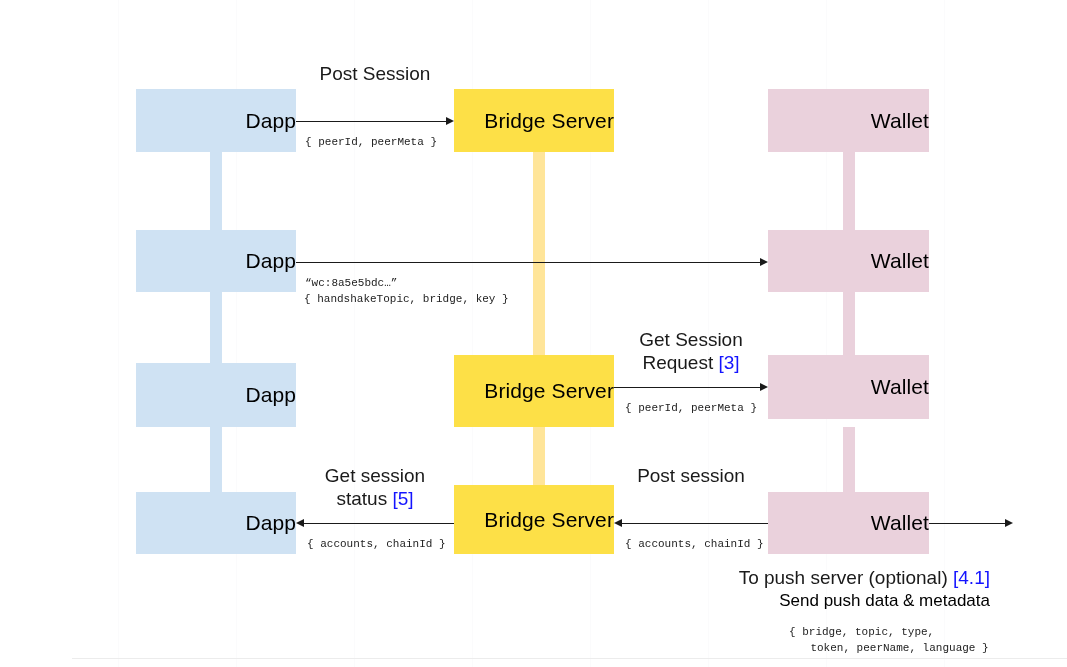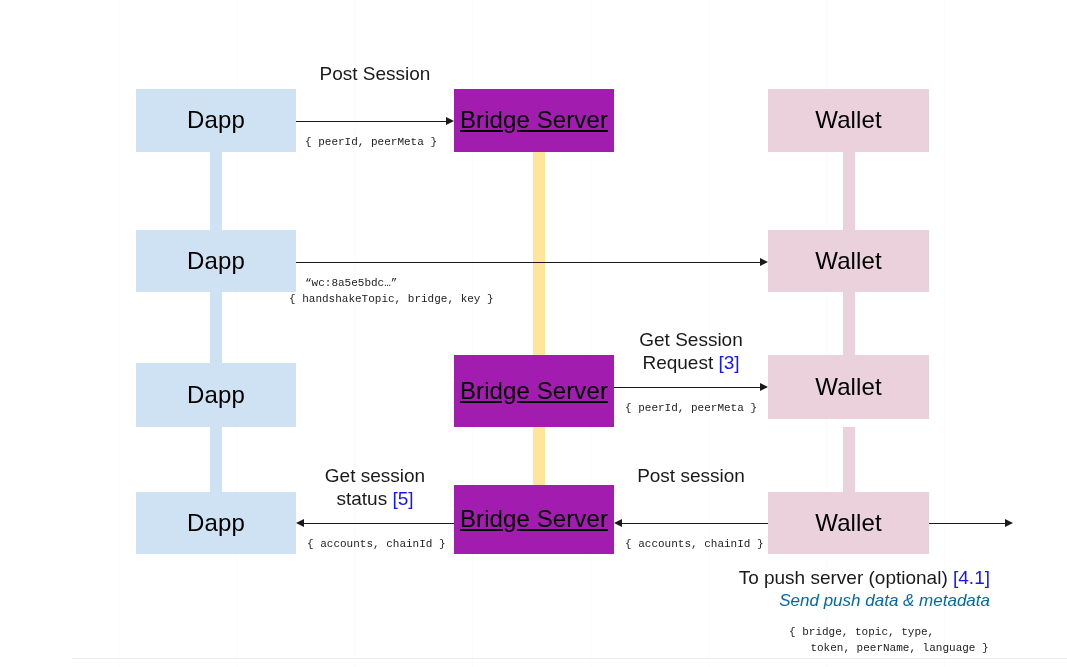--- a/index.html
+++ b/index.html
@@ -45,29 +45,29 @@
   }
   .lifeline.dapp   { background: #cfe2f3; left: 210px; }
   .lifeline.bridge { background: #ffe599; left: 533px; }
   .lifeline.wallet { background: #ead1dc; left: 843px; }
 
   
   .node {
     position: absolute;
     display: flex;
     align-items: center;
-    justify-content: center;
+    justify-content: flex-end;
     box-sizing: border-box;
-    font-size: 24px;
+    font-size: 21px;
     line-height: 1.1;
     color: #000;
     letter-spacing: 0.1px;
   }
   .node.dapp   { background: #cfe2f3; left: 136px; width: 160px; }
-  .node.bridge { background: #a21caf; left: 454px; width: 160px; text-decoration: underline; }
+  .node.bridge { background: #fde047; left: 454px; width: 160px; }
   .node.wallet { background: #ead1dc; left: 768px; width: 161px; }
 
   
   .arrow {
     position: absolute;
     height: 1px;
     background: #1a1a1a;
   }
   .arrowhead {
     position: absolute;
@@ -106,22 +106,21 @@
     line-height: 24px;
     color: #1a1a1a;
     white-space: nowrap;
     text-align: right;
   }
   .push-title .step { color: #1414ff; }
   .push-sub {
     position: absolute;
     font-size: 17px;
     line-height: 22px;
-    font-style: italic;
-    color: #0369a1;
+    color: #000000;
     white-space: nowrap;
     text-align: right;
   }
 </style>
 </head>
 <body>
 
 <div id="canvas">
 
   <div class="band" style="left:118px"></div>
@@ -171,21 +170,21 @@
 
   <div class="node wallet" style="top:230px; height:62px;">
     <span>Wallet</span>
   </div>
 
   <div class="arrow" style="left:296px; top:262px; width:464px;"></div>
   <div class="arrowhead right" style="left:760px; top:258px;"></div>
 
 
   <div class="payload" style="left:305px; top:275px;">“wc:8a5e5bdc…”</div>
-  <div class="payload" style="left:289px; top:291px;">{ handshakeTopic, bridge, key }</div>
+  <div class="payload" style="left:304px; top:291px;">{ handshakeTopic, bridge, key }</div>
 
   <div class="node dapp" style="top:363px; height:64px;">
     <span>Dapp</span>
   </div>
 
   <div class="node bridge" style="top:355px; height:72px;">
     <span>Bridge Server</span>
   </div>
 
   <div class="node wallet" style="top:355px; height:64px;">

